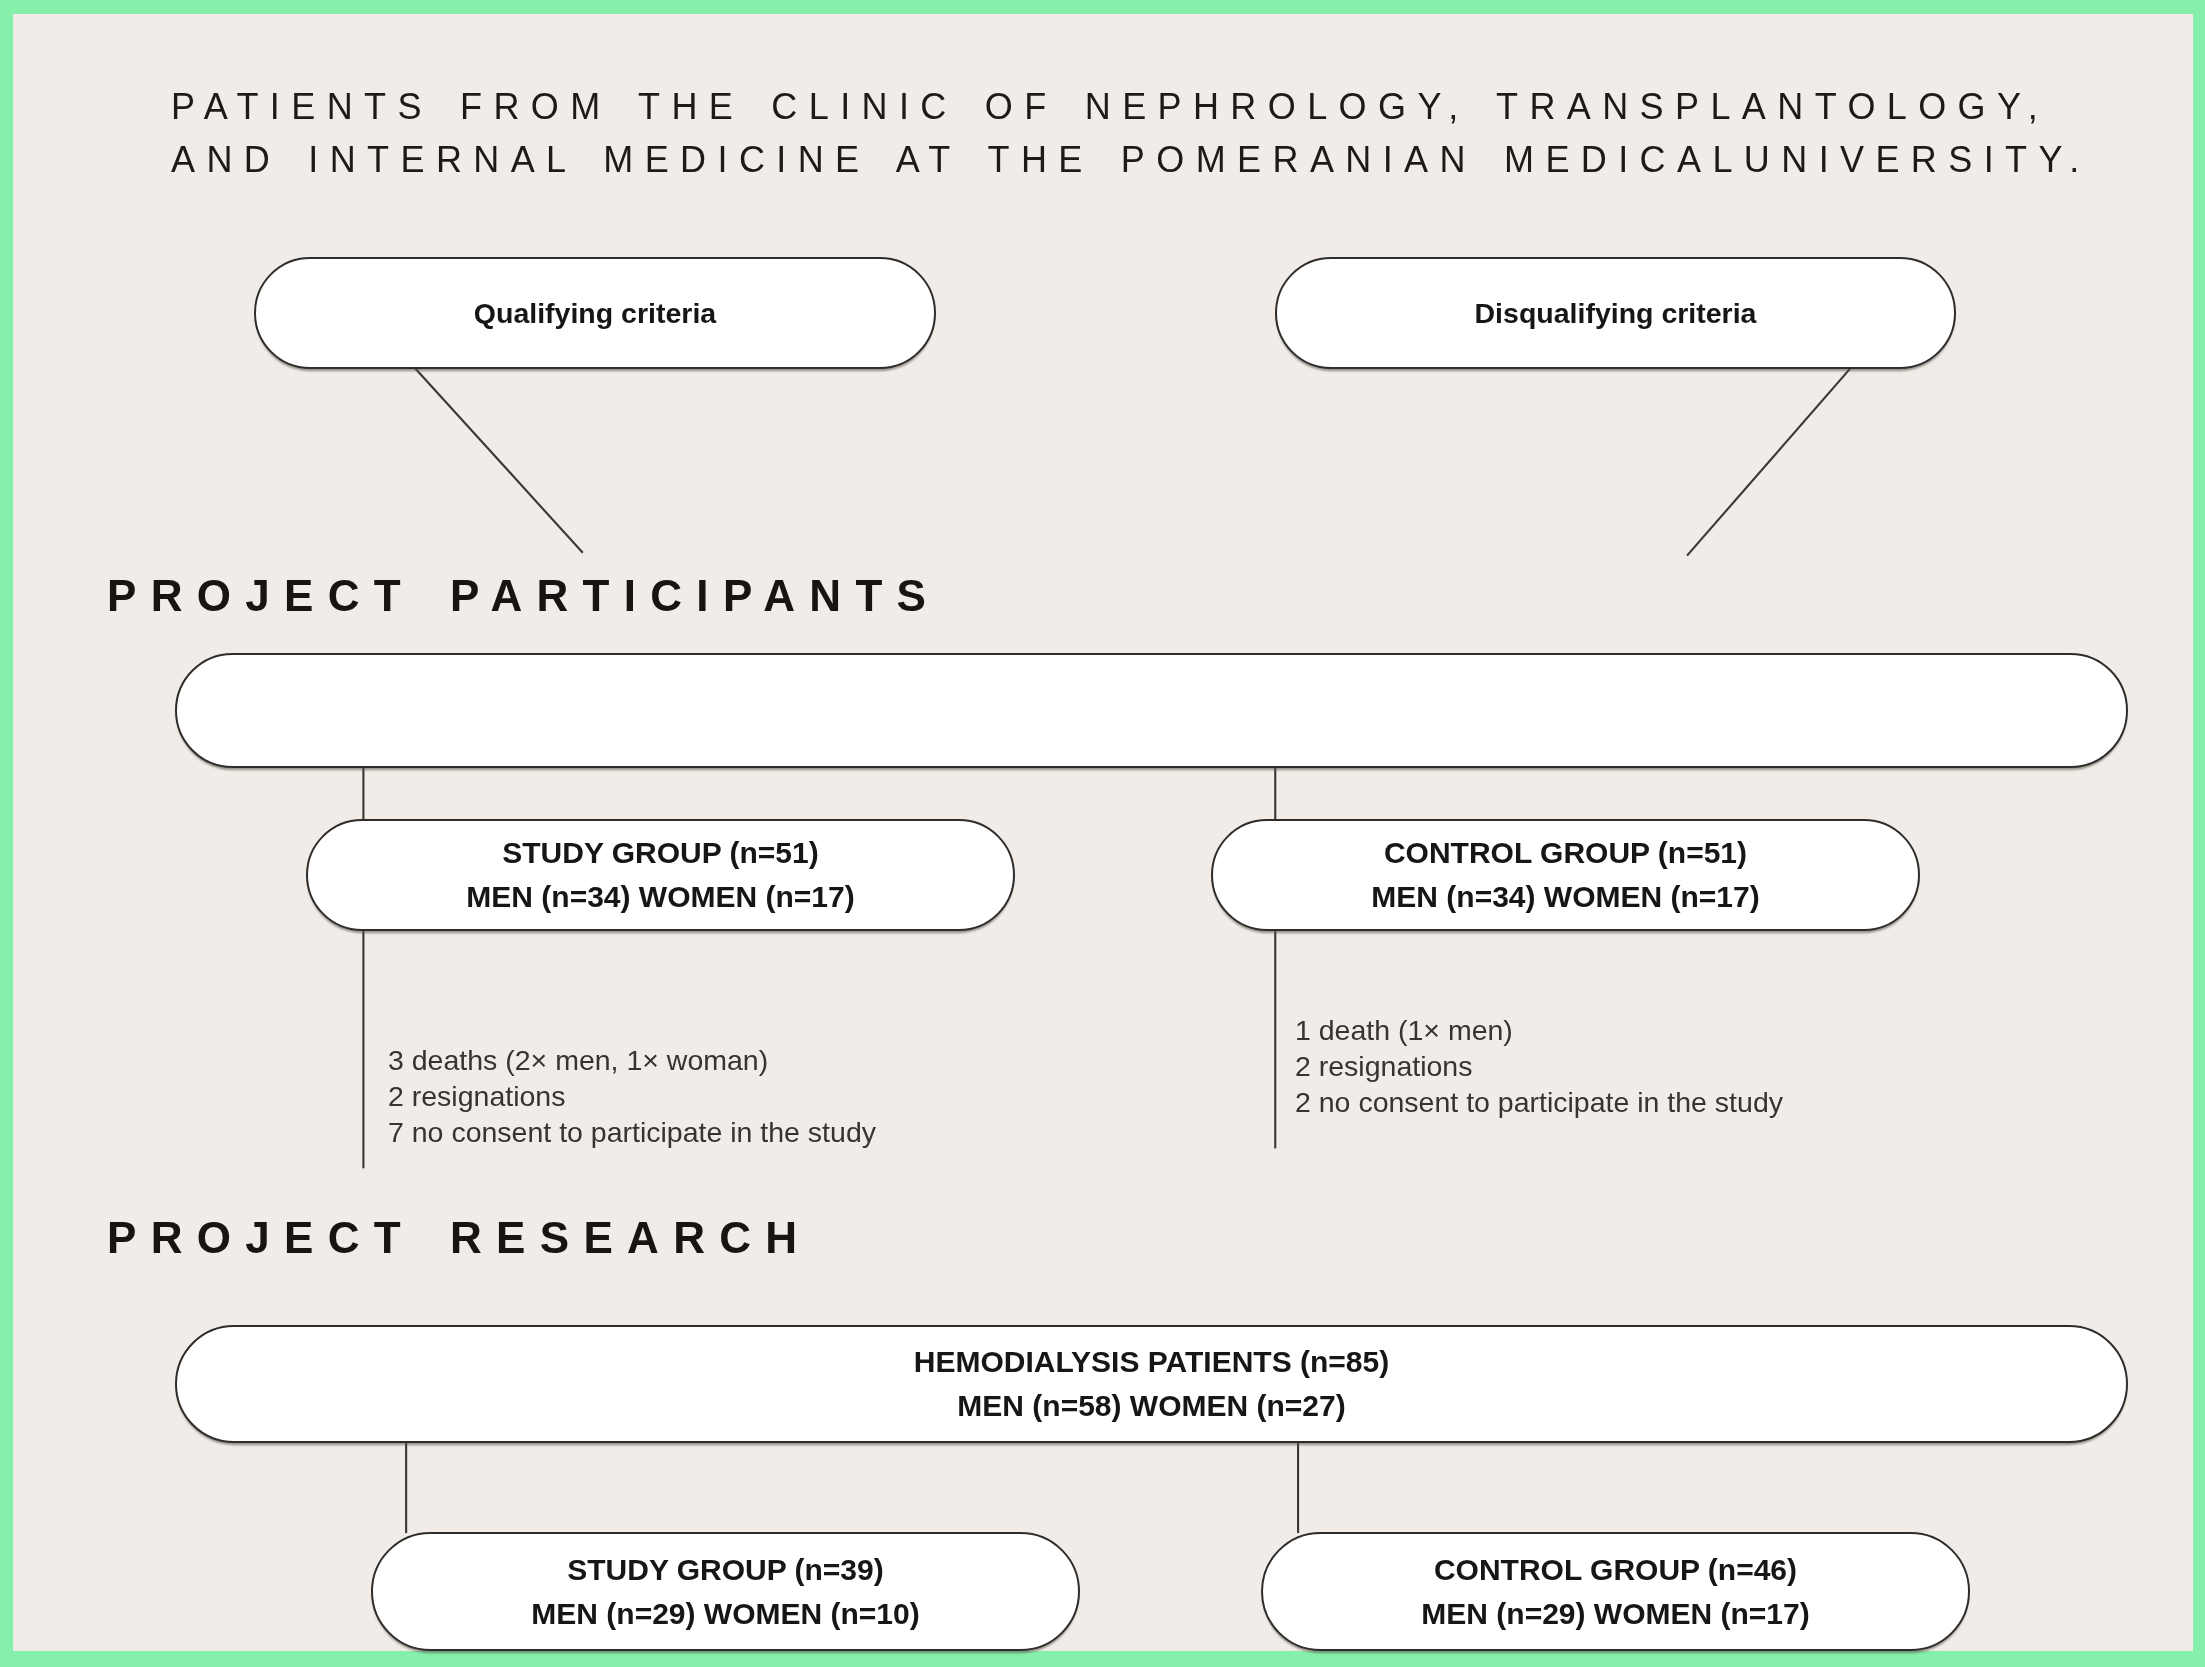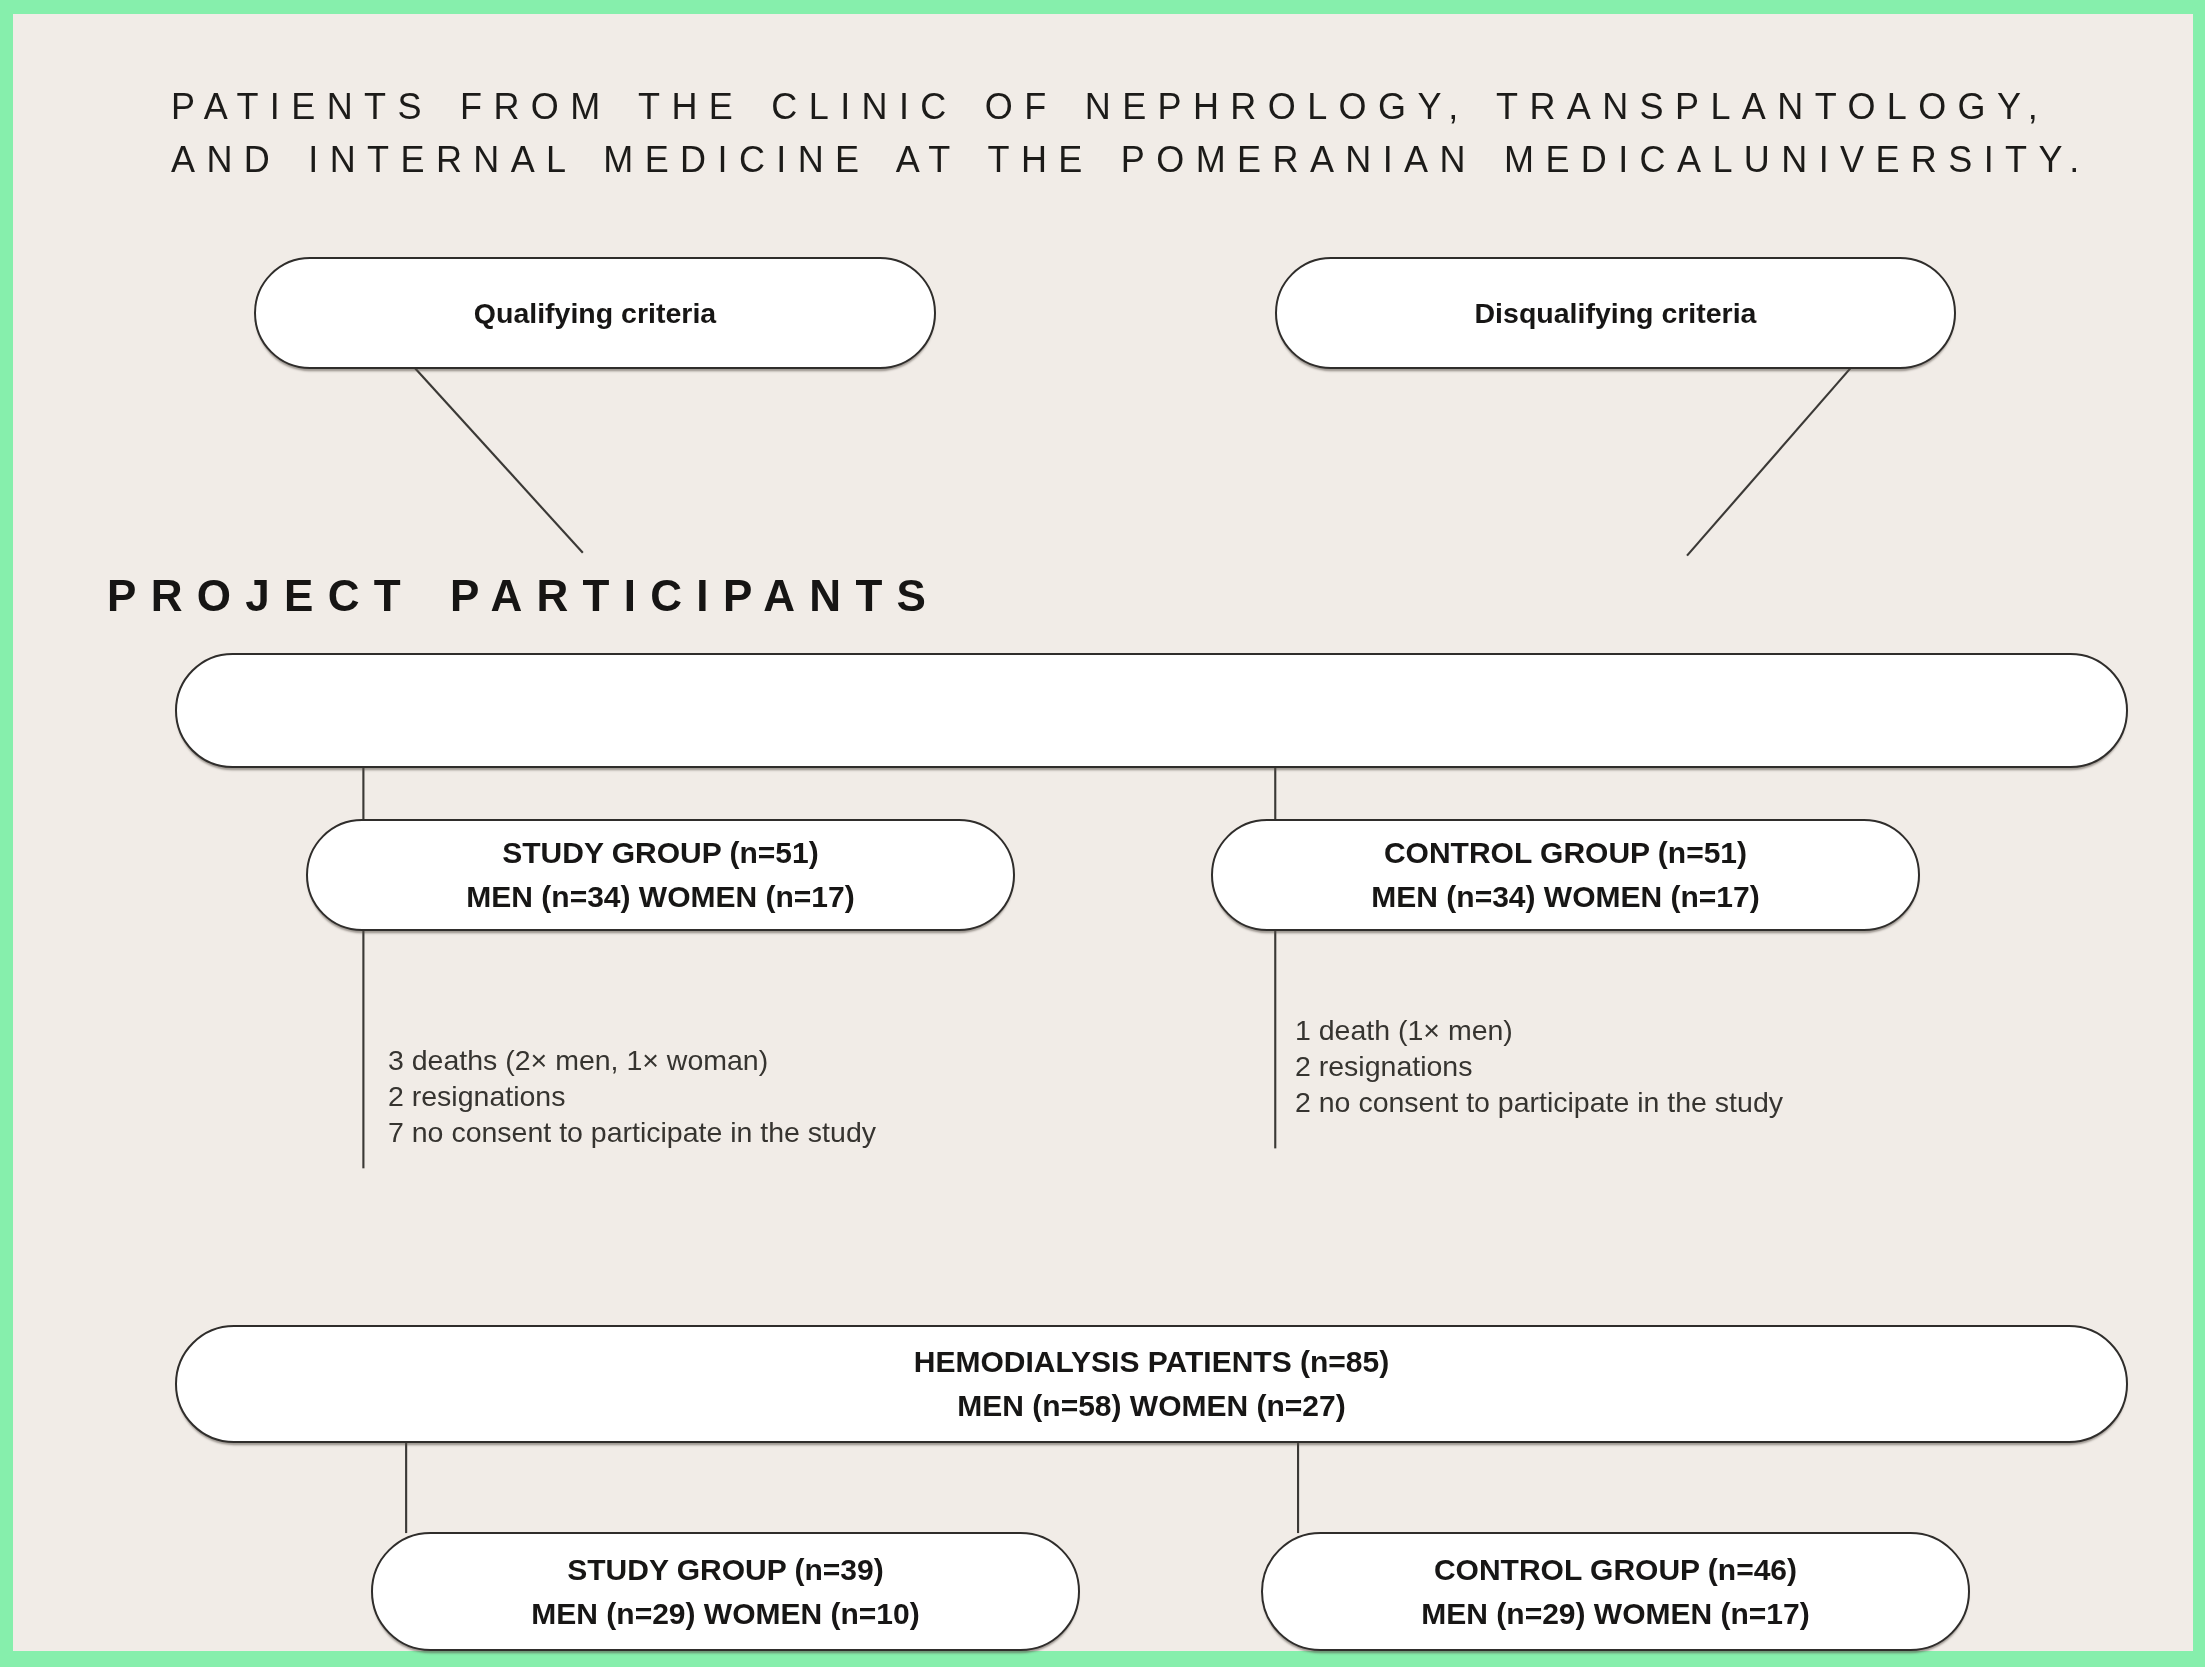--- a/index.html
+++ b/index.html
@@ -81,20 +81,21 @@
     <div>2 resignations</div>
     <div>7 no consent to participate in the study</div>
   </div>
 
   <div class="losses" style="left:1295px;top:1012px;">
     <div>1 death (1× men)</div>
     <div>2 resignations</div>
     <div>2 no consent to participate in the study</div>
   </div>
 
+  <div class="section-heading" style="top:1213px;">PROJECT RESEARCH</div>
 
   <div class="pill" style="left:175px;top:1325px;width:1949px;height:114px;">
     <div class="pill-line">HEMODIALYSIS PATIENTS (n=85)</div>
     <div class="pill-line">MEN (n=58) WOMEN (n=27)</div>
   </div>
 
   <div class="pill" style="left:371px;top:1532px;width:705px;height:115px;">
     <div class="pill-line">STUDY GROUP (n=39)</div>
     <div class="pill-line">MEN (n=29) WOMEN (n=10)</div>
   </div>

